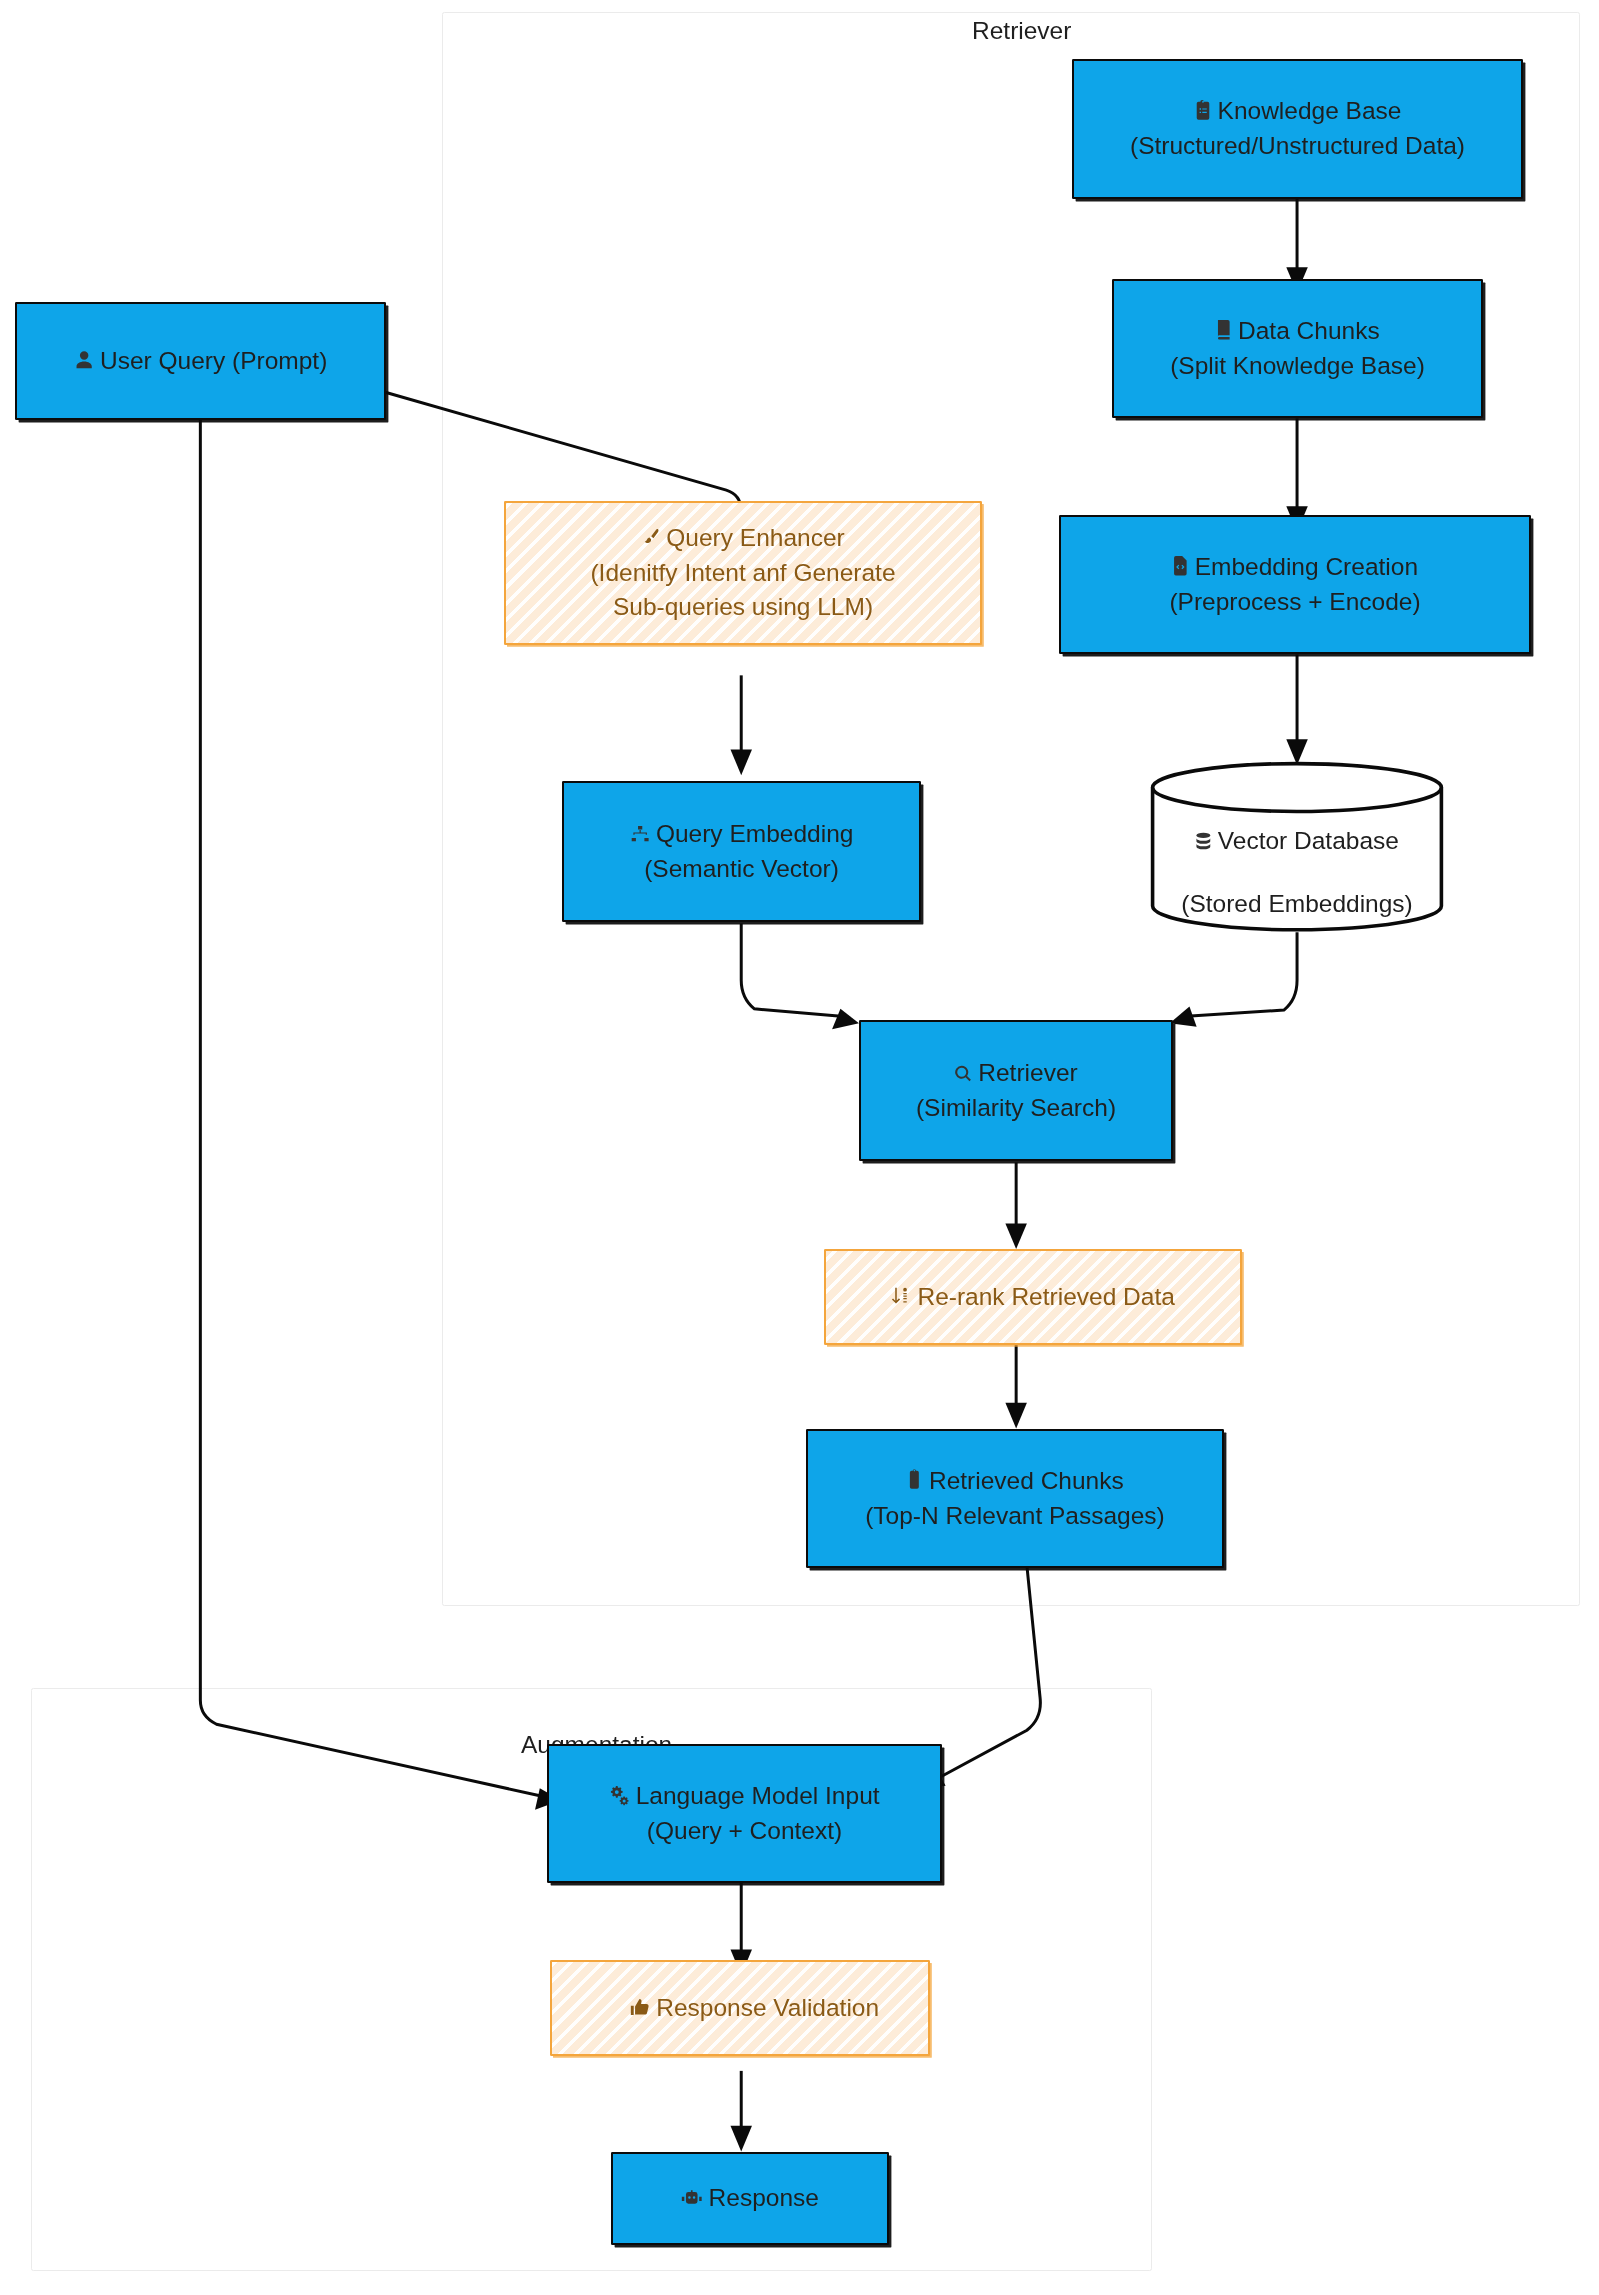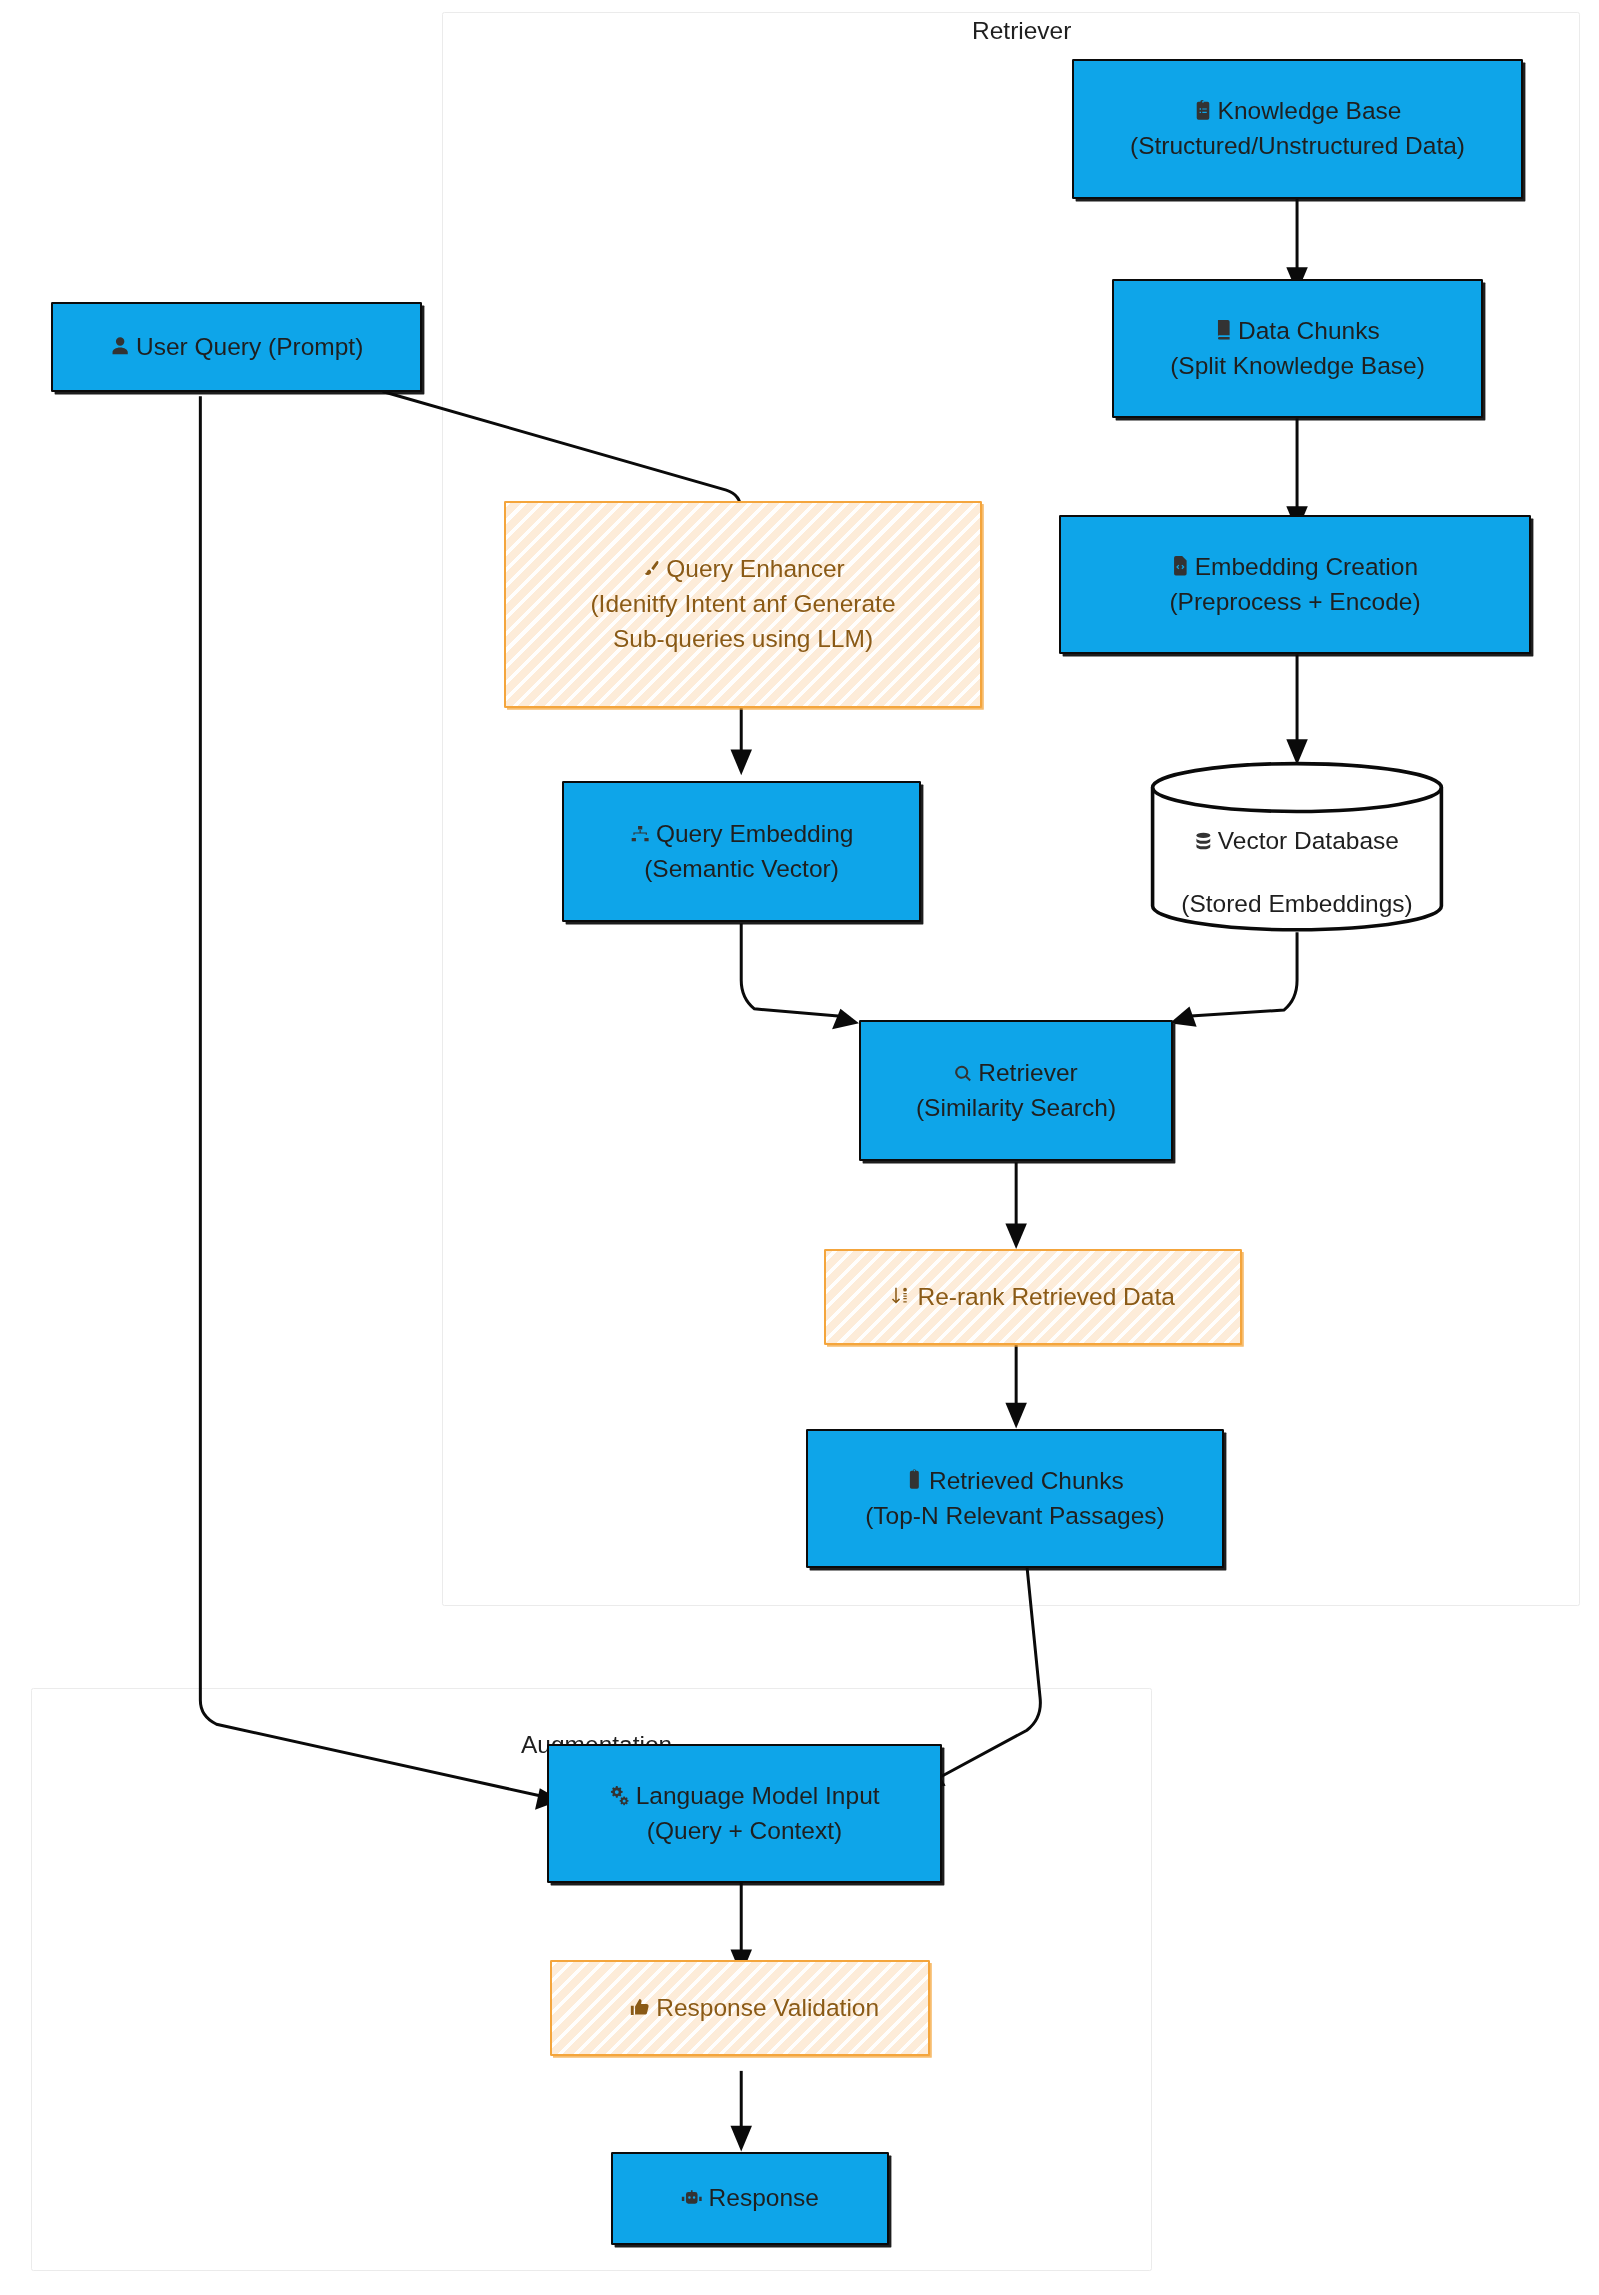--- a/index.html
+++ b/index.html
@@ -151,21 +151,21 @@
     <path d="M 1718,2620 L 1740,2840 Q 1744,2875 1718,2895 L 1570,2975"></path>
     <polygon points="1538,2992 1564,2956 1582,2988"></polygon>
 
     <path d="M 1240,3150 L 1240,3270"></path>
     <polygon points="1240,3305 1222,3262 1258,3262"></polygon>
 
     <path d="M 1240,3465 L 1240,3565"></path>
     <polygon points="1240,3600 1222,3557 1258,3557"></polygon>
   </svg>
 
-  <div class="node" style="left:15px; top:302px; width:371px; height:90px;margin-left:36px;">
+  <div class="node" style="left:15px; top:302px; width:371px; height:118px;">
     <span class="line">
       <span class="ico">
         <svg width="20.3" height="21.5" viewBox="0 0 24 24">
             <path d="M12 12a5 5 0 1 0 0-10 5 5 0 0 0 0 10zm0 2c-5 0-9 2.6-9 5.6V22h18v-2.4c0-3-4-5.6-9-5.6z"></path>
           </svg>
       </span><span>User Query (Prompt)</span>
     </span>
   </div>
 
   <div class="node" style="left:1072px; top:59px; width:451px; height:140px;">
@@ -194,21 +194,21 @@
     <span class="line">
       <span class="ico">
         <svg width="16.7" height="21.5" viewBox="0 0 18 24">
             <path d="M11 1H4a2 2 0 0 0-2 2v18a2 2 0 0 0 2 2h10a2 2 0 0 0 2-2V6l-5-5zm-4.2 9.8 1 1-1.5 1.5 1.5 1.5-1 1-2.5-2.5 2.5-2.5zm4.4 0 2.5 2.5-2.5 2.5-1-1 1.5-1.5-1.5-1.5 1-1z"></path>
           </svg>
       </span><span>Embedding Creation</span>
     </span>
     <span class="line">(Preprocess + Encode)</span>
   </div>
 
-  <div class="node hl" style="left:504px; top:501px; width:478px; height:207px;">
+  <div class="node hl" style="left:504px; top:501px; width:478px; height:144px;">
     <span class="line">
       <span class="ico">
         <svg width="19" height="20.3" viewBox="0 0 22 22">
             <path d="M20 2.2c-.7-.8-1.9-.7-2.5.2L11.8 10l2.6 2.2 5.3-7.3c.6-.8.6-1.9.3-2.7zM9.9 11.5c-1.3.2-2.4 1-2.9 2.2-.5 1.2-1.3 2.1-2.6 2.5 1.1 1.4 3 2 4.7 1.4 1.8-.6 2.9-2.4 2.6-4.2l-1.8-1.9z"></path>
           </svg>
       </span><span>Query Enhancer</span>
     </span>
     <span class="line">(Idenitfy Intent anf Generate</span>
     <span class="line">Sub-queries using LLM)</span>
   </div>

